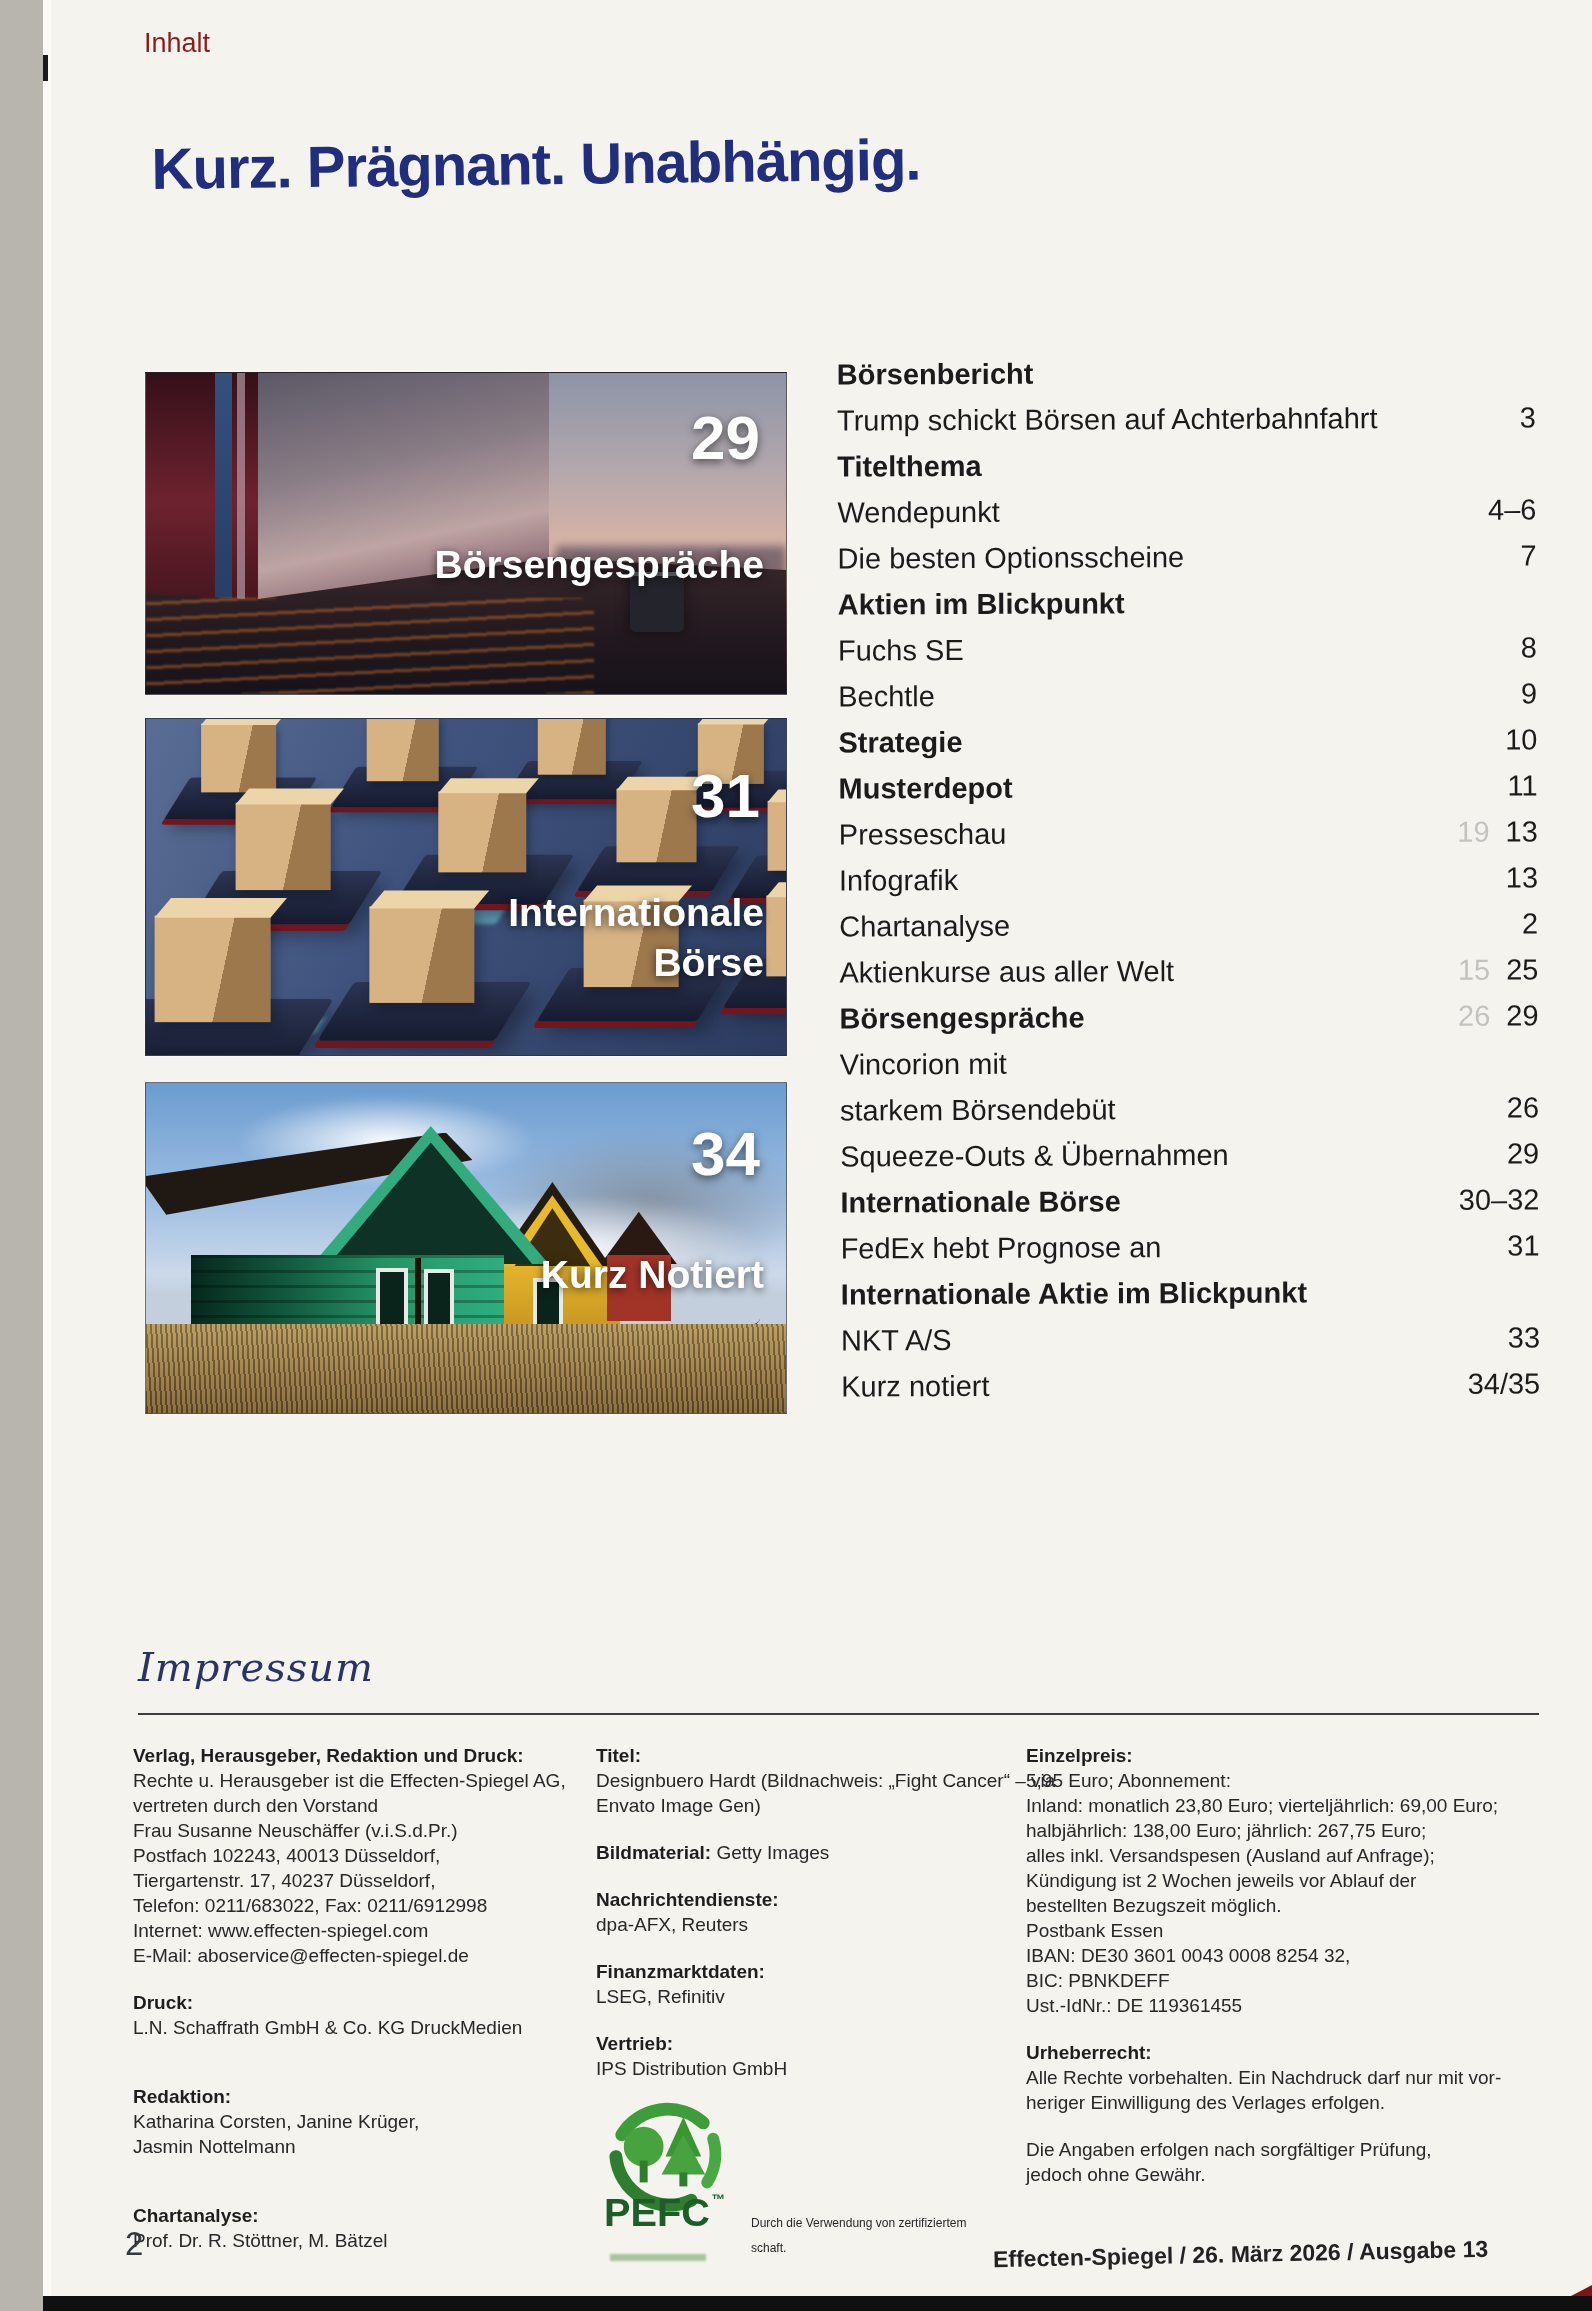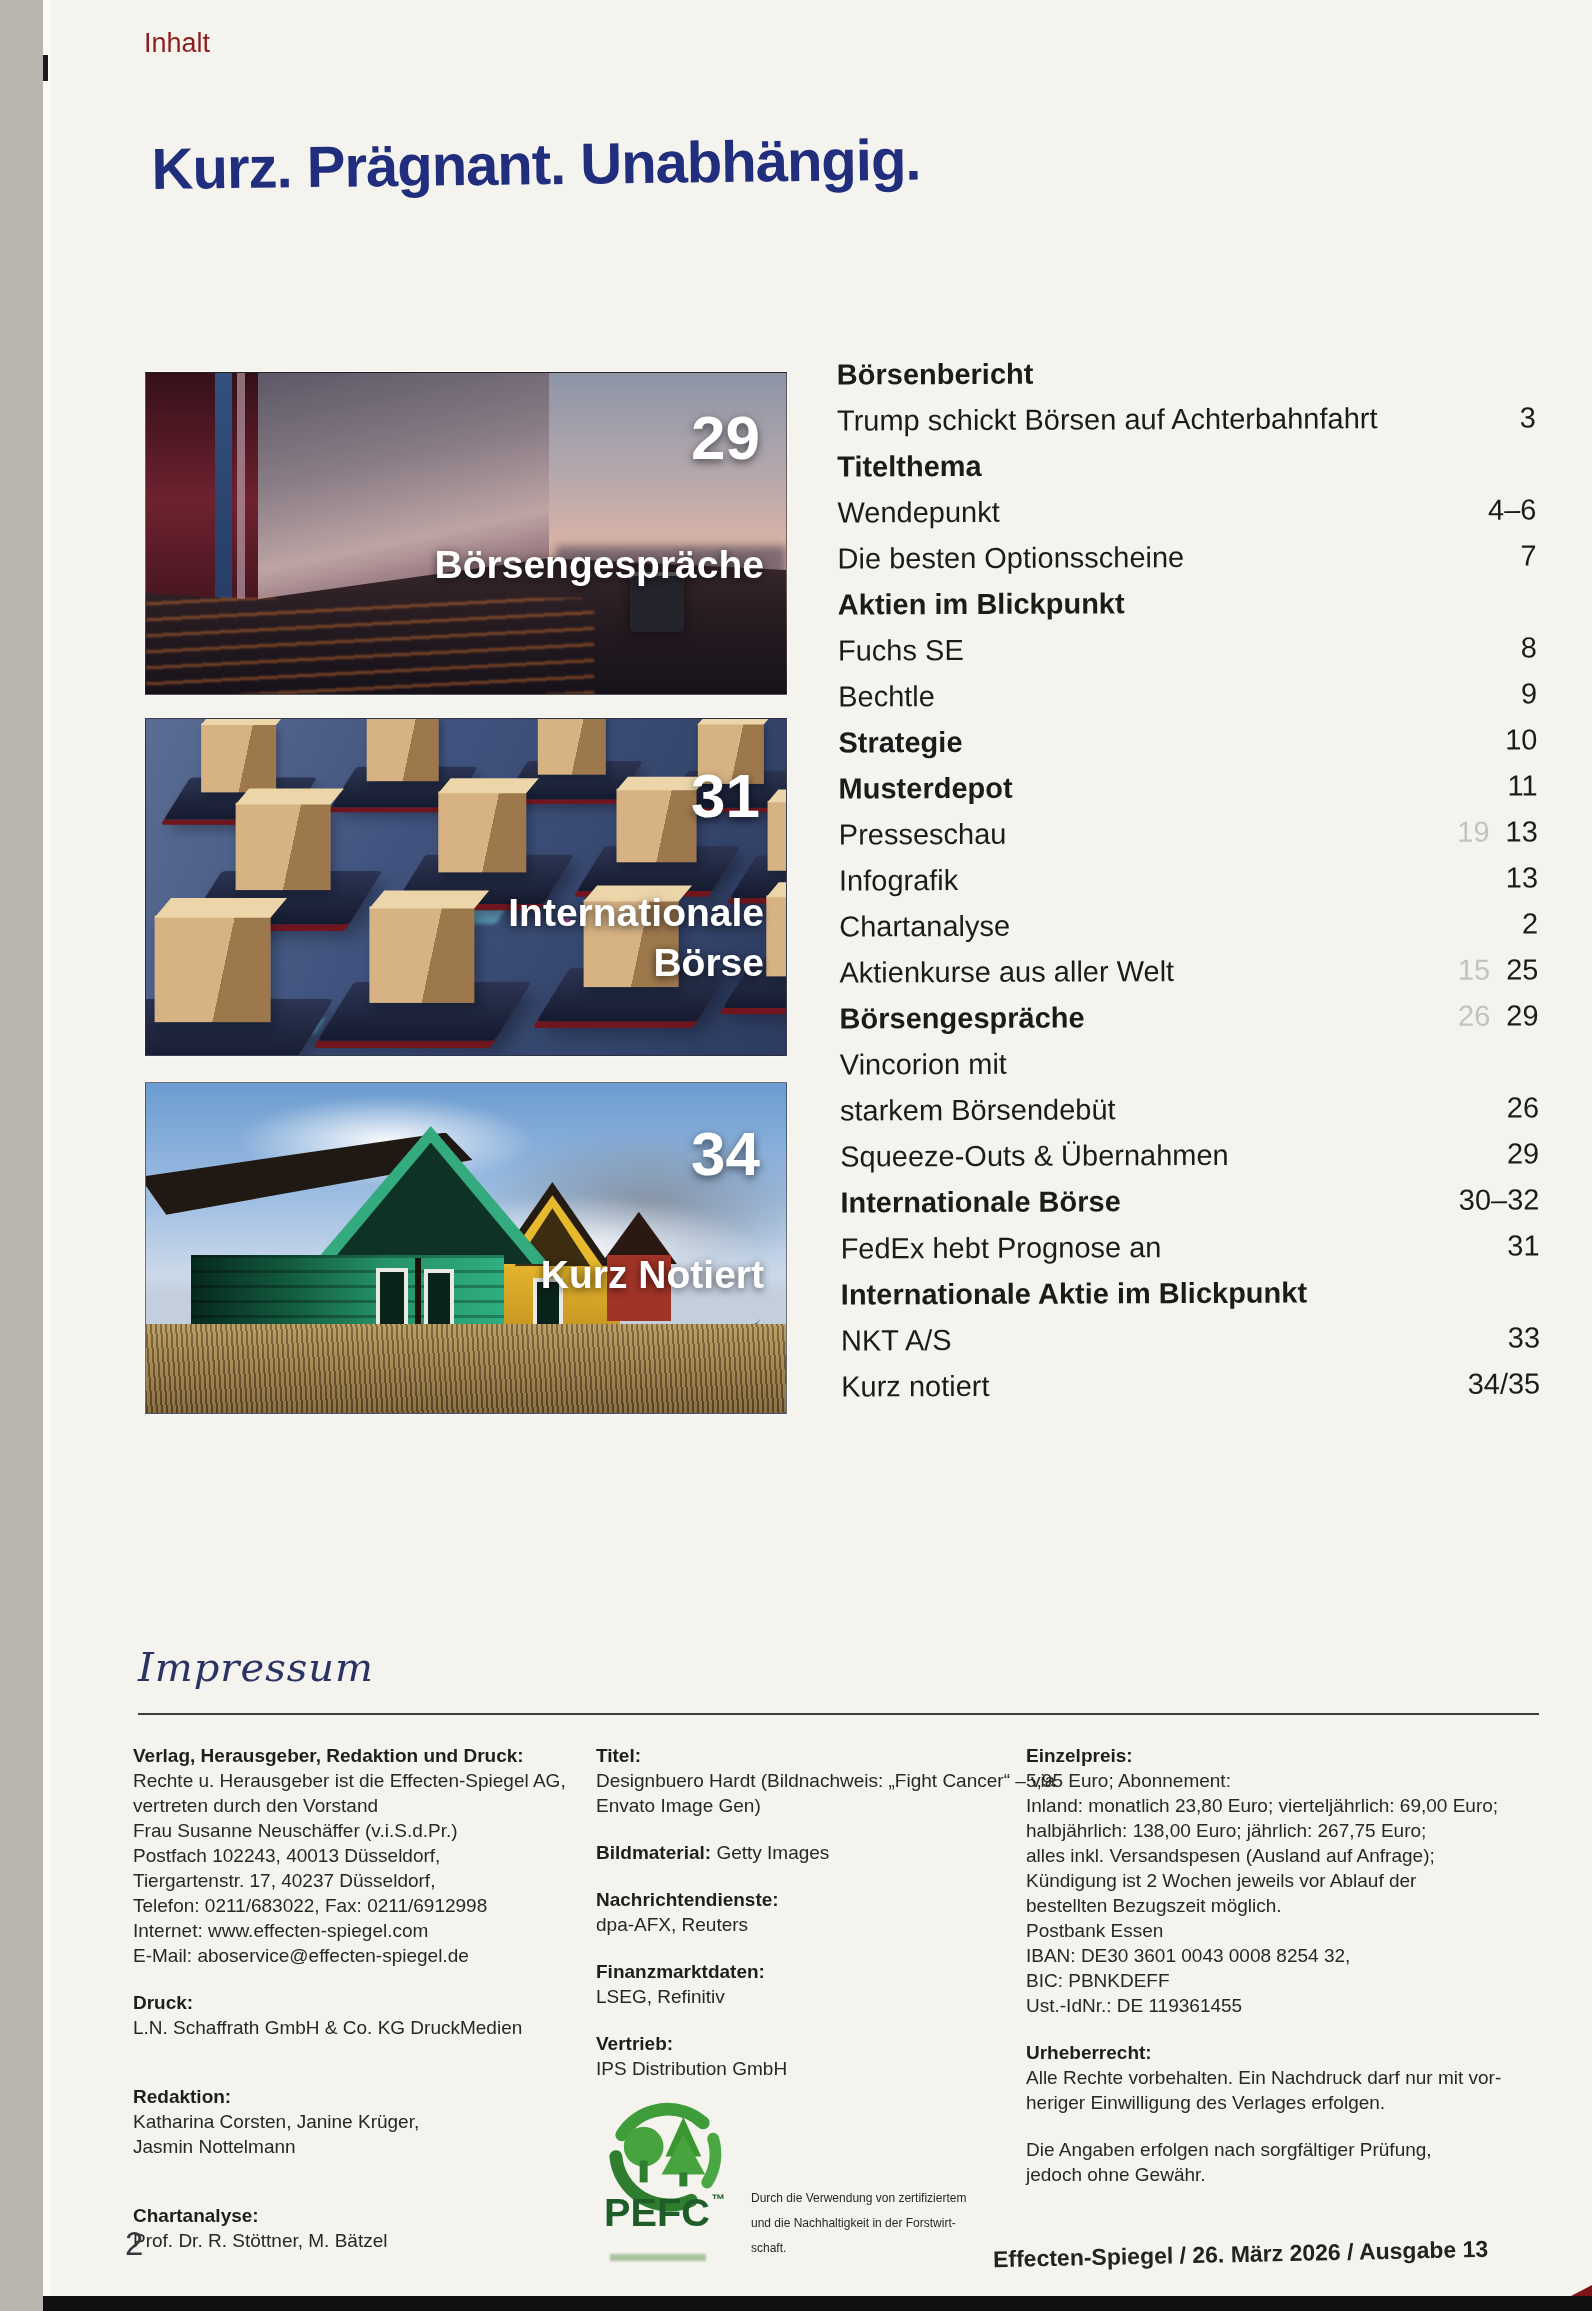--- a/index.html
+++ b/index.html
@@ -376,21 +376,20 @@
           <polygon points="88,22 106,62 70,62" fill="#3c9630"></polygon>
           <polygon points="88,40 110,80 66,80" fill="#46a33e"></polygon>
           <rect x="84" y="78" width="8" height="14" fill="#2f7d2e"></rect>
           <text x="8" y="132" font-family="Liberation Sans, sans-serif" font-weight="700" font-size="40" fill="#1e5c28">PEFC</text>
           <text x="116" y="110" font-family="Liberation Sans, sans-serif" font-weight="700" font-size="14" fill="#1e5c28">™</text>
         </svg>
         <div class="pefc-cert"></div>
       </div>
       <div class="pefc-text" id="pefc-text">
           <div>Durch die Verwendung von zertifiziertem</div>
-          <div>und die Nachhaltigkeit in der Forstwirt-</div>
           <div>schaft.</div>
         </div>
     </div>
   </div>
 
   <div class="imp-col c2 imp-col-lines">
       <div class="imp-line b">Einzelpreis:</div>
       <div class="imp-line">5,95 Euro; Abonnement:</div>
       <div class="imp-line">Inland: monatlich 23,80 Euro; vierteljährlich: 69,00 Euro;</div>
       <div class="imp-line">halbjährlich: 138,00 Euro; jährlich: 267,75 Euro;</div>

